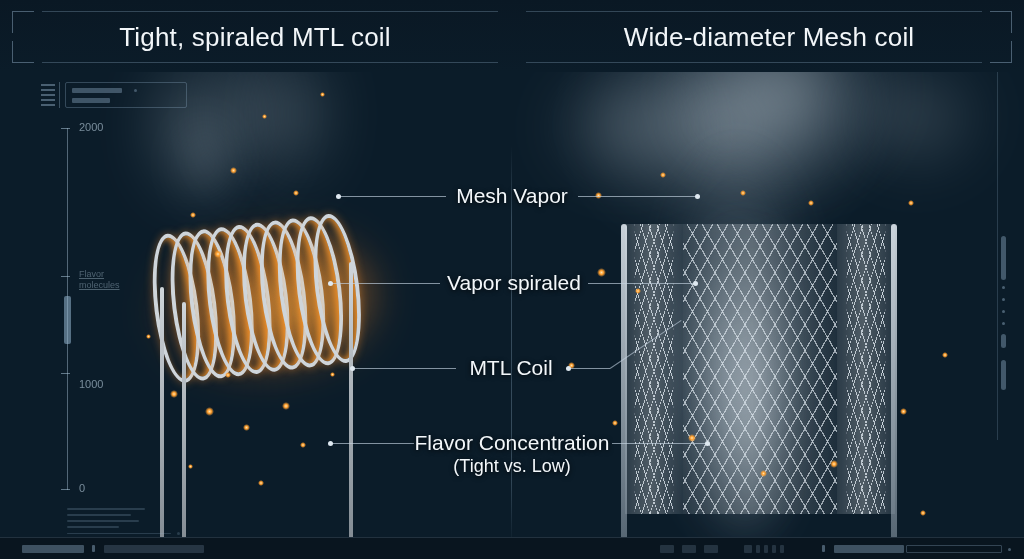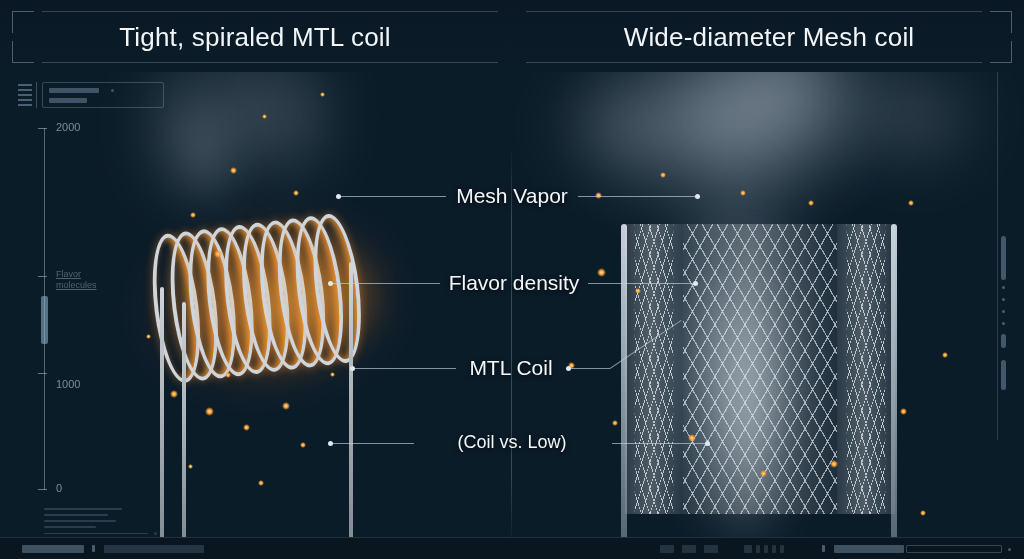--- a/index.html
+++ b/index.html
@@ -91,21 +91,21 @@
   .lbl .sub { display:block; font-size:18px; margin-top:1px; }
   .lead { position:absolute; height:1px; background:rgba(196,212,226,.65); }
   .lead::after { content:""; position:absolute; top:-2px; width:5px; height:5px;
                  border-radius:50%; background:#dfe9f1; }
   .lead.l::after { left:-2px; }
   .lead.r::after { right:-2px; }
   .lead-diag { position:absolute; background:rgba(196,212,226,.60);
                transform-origin:left center; height:1px; }
 
   
-  .hud { position:absolute; z-index:35; }
+  .hud { position:absolute; z-index:35;margin-left:23px; }
   .hud-bar { background:rgba(150,180,205,.38); border-radius:1px; }
   .hud-panel { position:absolute; left:42px; top:82px; width:122px; height:26px;
                border:1px solid rgba(150,180,205,.30); border-radius:2px; }
   .hud-ham { position:absolute; left:18px; top:84px; width:14px; height:22px;
              display:flex; flex-direction:column; justify-content:space-between; }
   .hud-ham i { display:block; height:2px; background:rgba(150,180,205,.45); }
   .hud-sep { position:absolute; left:36px; top:82px; width:1px; height:26px;
              background:rgba(150,180,205,.35); }
 
   .axis { position:absolute; left:44px; top:128px; width:1px; height:362px;
@@ -229,34 +229,35 @@
 
     <div class="lead l" style="left:338px;top:124px;width:108px;"></div>
     <div class="lead r" style="left:578px;top:124px;width:120px;"></div>
     <div class="lbl" style="left:446px;top:112px;width:132px;">
       <span>Mesh Vapor</span>
     </div>
 
     <div class="lead l" style="left:330px;top:211px;width:110px;"></div>
     <div class="lead r" style="left:588px;top:211px;width:108px;"></div>
     <div class="lbl" style="left:440px;top:199px;width:148px;">
-      <span>Flavor density</span>
+      <span>Vapor spiraled</span>
     </div>
 
     <div class="lead l" style="left:352px;top:296px;width:104px;"></div>
     <div class="lead" style="left:566px;top:296px;width:44px;"></div>
     <div class="lead-diag" style="left:610px;top:296px;width:86px;transform:rotate(-34deg);"></div>
     <div class="lbl" style="left:456px;top:284px;width:110px;">
       <span>MTL Coil</span>
     </div>
 
     <div class="lead l" style="left:330px;top:371px;width:84px;"></div>
     <div class="lead r" style="left:612px;top:371px;width:96px;"></div>
     <div class="lbl" style="left:414px;top:359px;width:196px;">
-      <span class="sub">(Coil vs. Low)</span>
+      <span>Flavor Concentration</span>
+      <span class="sub">(Tight vs. Low)</span>
     </div>
   </div>
 
   <div class="header">
     <div class="hdr-frame left">
       <div class="fline ftop"></div>
         <div class="fline fbot"></div>
       <div class="brk tl"></div>
       <div class="brk bl"></div>
       <div class="hdr-title">Tight, spiraled MTL coil</div>

